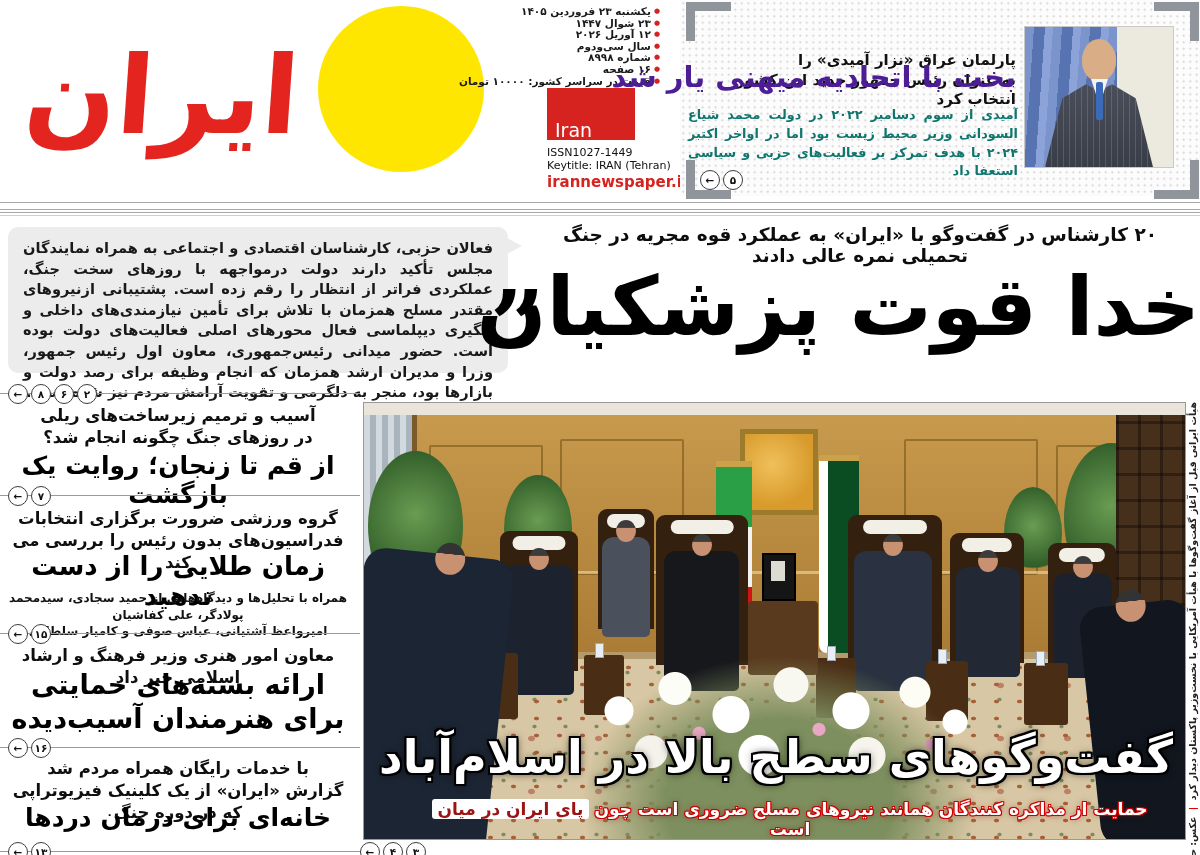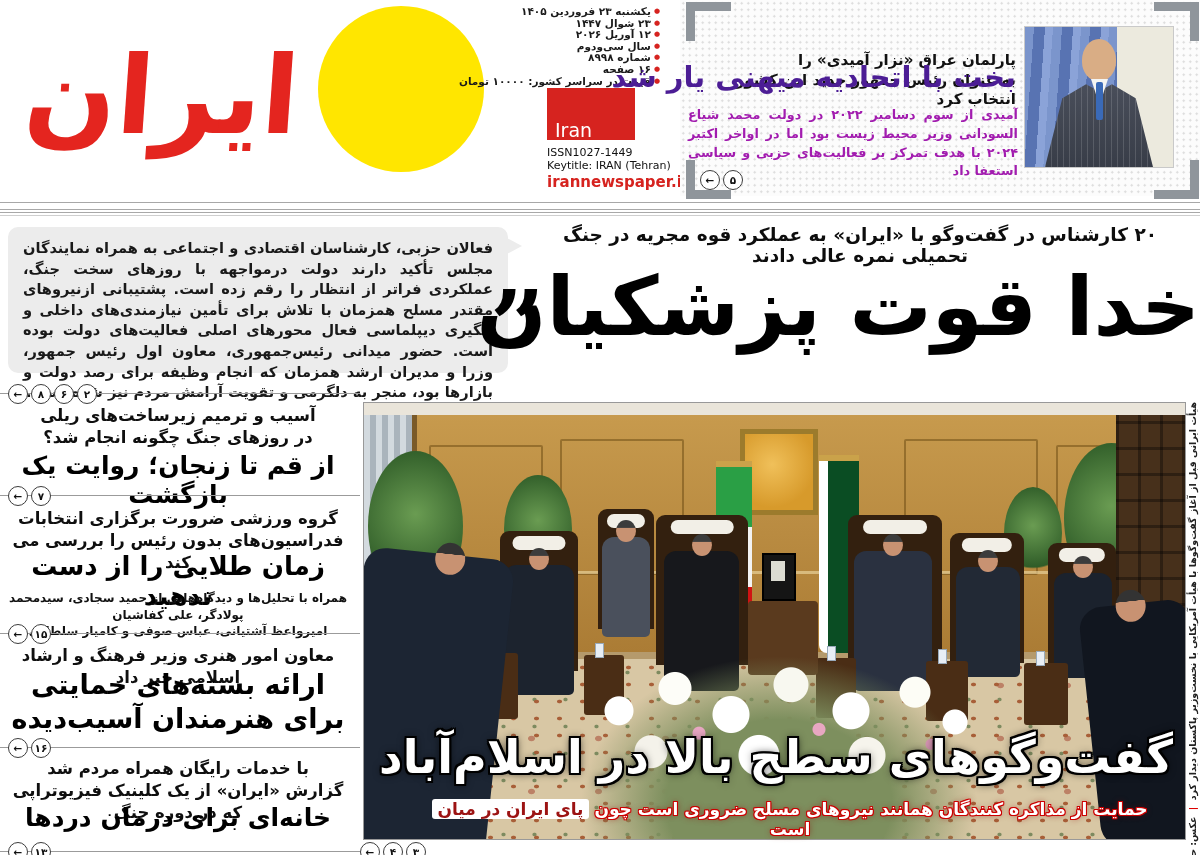--- a/index.html
+++ b/index.html
@@ -32,21 +32,21 @@
   #amidi .curtain{position:absolute;left:0;top:0;width:62%;height:100%;
       background:repeating-linear-gradient(94deg,#7b95cc 0 9px,#5873b2 9px 20px,#8ba3d8 20px 28px);}
   #amidi .head{position:absolute;left:57px;top:12px;width:34px;height:42px;border-radius:50% 50% 46% 46%;background:#d9ad85;}
   #amidi .body{position:absolute;left:20px;top:52px;width:108px;height:88px;
       background:repeating-linear-gradient(90deg,rgba(255,255,255,.14) 0 1px,transparent 1px 6px),linear-gradient(#4a4f5b,#383d48);
       clip-path:polygon(0 100%,16% 22%,38% 6%,50% 14%,62% 6%,84% 22%,100% 100%);}
   #amidi .shirt{position:absolute;left:66px;top:52px;width:17px;height:26px;background:#f4f4f2;clip-path:polygon(0 0,100% 0,50% 100%);}
   #amidi .tie{position:absolute;left:71px;top:55px;width:7px;height:38px;background:#3a6ab8;border-radius:2px;}
   #tr-kicker{left:690px;top:23px;width:326px;text-align:right;font-size:15px;font-weight:700;line-height:19.5px;color:#111;margin-top:28px;}
   #tr-headline{left:666px;top:60px;width:350px;text-align:right;font-size:29px;font-weight:900;color:#4c1d95;white-space:nowrap;}
-  #tr-body{left:688px;top:106px;width:330px;text-align:justify;font-size:12.8px;font-weight:600;line-height:18.8px;color:#a21caf;}
+  #tr-body{left:688px;top:106px;width:330px;text-align:justify;font-size:12.8px;font-weight:600;line-height:18.8px;color:#0f766e;}
   
   .refrow{position:absolute;display:flex;gap:3px;z-index:4;}
   .pc{width:20px;height:20px;border:1.6px solid #3c3c3c;border-radius:50%;background:#fff;box-sizing:border-box;
       display:flex;align-items:center;justify-content:center;font-size:10.5px;font-weight:700;color:#111;line-height:1;}
   .rule{position:absolute;left:0;width:360px;border-top:1px solid #9b9b9b;}
   .sep{position:absolute;left:0;width:1200px;border-top:1px solid #a8a8a8;}
   
   #lede-box{left:8px;top:227px;width:500px;height:146px;background:#ececec;border-radius:10px;padding:11px 15px;box-sizing:border-box;
             text-align:justify;font-size:14.6px;font-weight:600;line-height:20.6px;color:#191919;}
   #lede-tail{left:505px;top:237px;width:0;height:0;border-top:9px solid transparent;border-bottom:9px solid transparent;border-left:17px solid #ececec;}

